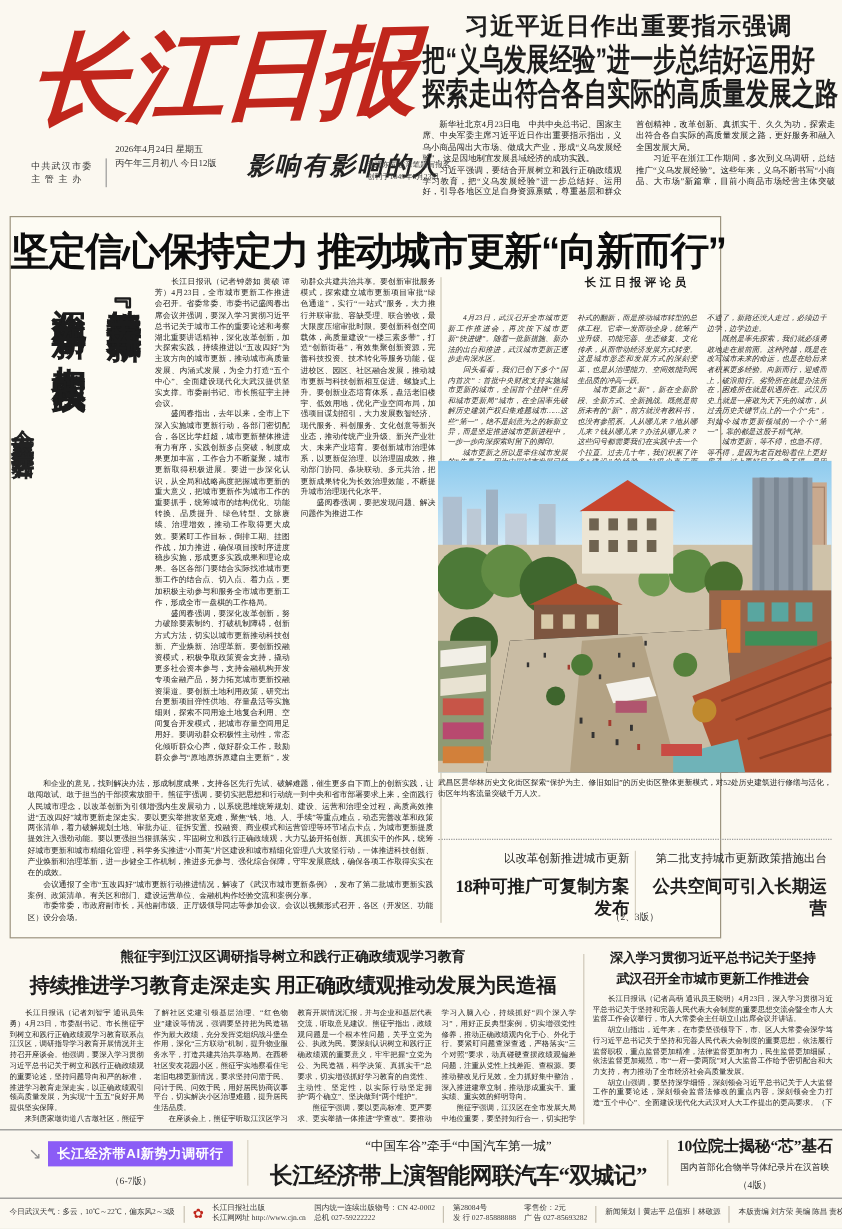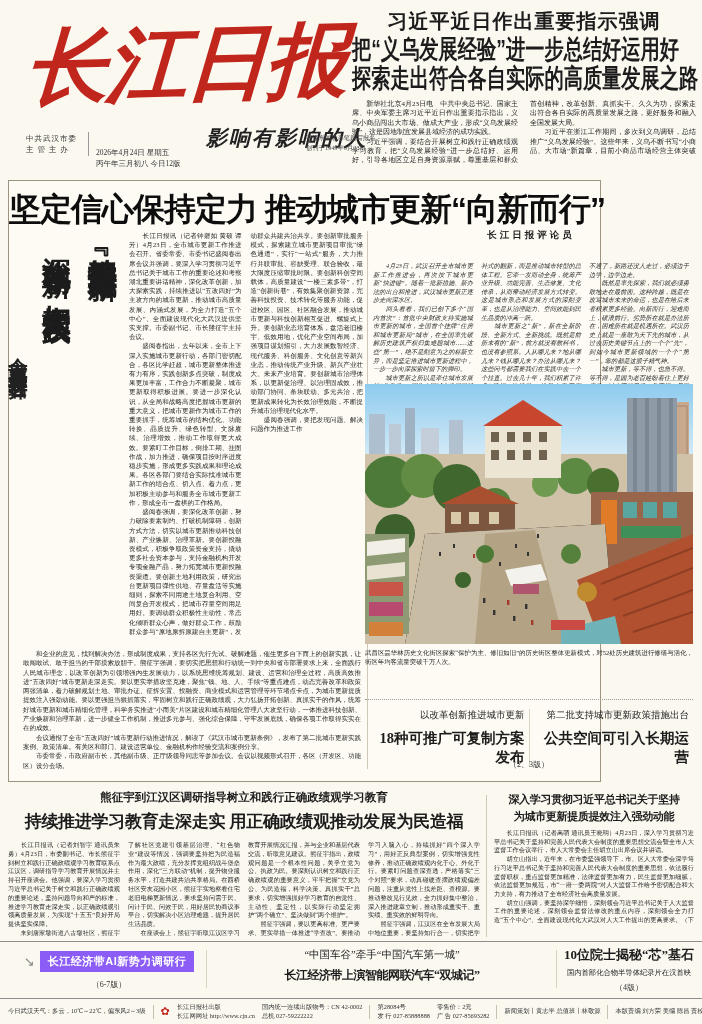--- a/index.html
+++ b/index.html
@@ -12,21 +12,21 @@
 
   
   .logo {
     position:absolute; left:18px; top:2px; width:336px; height:124px;
     color:#c0261c; font-family:"DejaVu Serif", serif; font-weight:bold; font-style:italic;
     font-size:82px; line-height:122px; text-align:center; letter-spacing:-2px;
     transform:rotate(-1.5deg) skewX(-4deg);
   }
   .mh-org   { position:absolute; left:26px;  top:133px; font-size:7.5px; line-height:11px; letter-spacing:1px; color:#333; }
   .mh-sep1  { position:absolute; left:88px;  top:132px; width:1px; height:24px; background:#999; }
-  .mh-date  { position:absolute; left:96px;  top:147px; font-size:7.5px; line-height:11px; color:#333; }
+  .mh-date  { position:absolute; left:96px;  top:119px; font-size:7.5px; line-height:11px; color:#333; }
   .mh-slogan{
     position:absolute; left:206px; top:124px; width:106px;
     font-size:21px; font-weight:bold; font-style:italic; letter-spacing:2px; color:#222;
     font-family:"DejaVu Serif", serif; white-space:nowrap;
   }
   .mh-inscr { position:absolute; left:306px; top:133px; font-size:6.3px; line-height:10px; color:#444; }
 
   
   .topstory { position:absolute; left:352px; top:8px; width:344px; }
   .ts-kicker { text-align:center; font-family:"Liberation Sans",sans-serif; font-weight:bold; font-size:20px; letter-spacing:1px; }
@@ -108,21 +108,21 @@
   
   .strip-top { position:absolute; left:0; top:941px; width:702px; border-top:1px solid #8d8d8d; }
   .promo { position:absolute; left:14px; top:951px; width:190px; text-align:center; }
   .promo-row { display:flex; align-items:center; justify-content:center; gap:5px; }
   .promo-arrow { color:#8a8a8a; font-size:13px; line-height:13px; }
   .promo-box { display:inline-block; background:#8b5cf6; color:#fff; font-family:"Liberation Sans",sans-serif; font-weight:bold; font-size:11px; padding:3px 8px; letter-spacing:0.5px; }
   .promo-page { margin-top:7px; font-size:8px; color:#333; }
   .vline-b1 { position:absolute; left:206px; top:950px; height:38px; width:1px; background:#d8d2c2; }
   .autostory { position:absolute; left:214px; top:948px; width:336px; text-align:center; }
   .auto-kicker { font-size:10.5px; color:#222; }
-  .auto-headline { margin-top:5px; font-weight:bold; font-size:12px; letter-spacing:-0.5px; font-family:"Liberation Serif",serif; white-space:nowrap; }
+  .auto-headline { margin-top:5px; font-weight:bold; font-size:19px; letter-spacing:-0.5px; font-family:"Liberation Serif",serif; white-space:nowrap; }
   .vline-b2 { position:absolute; left:556px; top:950px; height:38px; width:1px; background:#d8d2c2; }
   .chipstory { position:absolute; left:562px; top:946px; width:134px; text-align:center; }
   .chip-headline { font-weight:bold; font-size:13px; font-family:"Liberation Serif",serif; white-space:nowrap; }
   .chip-sub { margin-top:4px; font-size:7.3px; color:#222; white-space:nowrap; }
   .chip-page { margin-top:4px; font-size:8px; color:#333; }
 
   
   .footer {
     position:absolute; left:0; top:998px; width:702px; height:26px;
     border-top:1px solid #8d8d8d; display:flex; align-items:center; gap:7px;
@@ -318,21 +318,21 @@
 　　来到唐家墩街道八古墩社区，熊征宇了解社区党建引领基层治理、“红色物业”建设等情况，强调要坚持把为民造福作为最大政绩，充分发挥党组织战斗堡垒作用，深化“三方联动”机制，提升物业服务水平，打造共建共治共享格局。在西桥社区安友花园小区，熊征宇实地察看住宅老旧电梯更新情况，要求坚持问需于民、问计于民、问效于民，用好居民协商议事平台，切实解决小区治理难题，提升居民生活品质。
 　　在座谈会上，熊征宇听取江汉区学习教育开展情况汇报，并与企业和基层代表交流，听取意见建议。熊征宇指出，政绩观问题是一个根本性问题，关乎立党为公、执政为民。要深刻认识树立和践行正确政绩观的重要意义，牢牢把握“立党为公、为民造福，科学决策、真抓实干”总要求，切实增强抓好学习教育的自觉性、主动性、坚定性，以实际行动坚定拥护“两个确立”、坚决做到“两个维护”。
 　　熊征宇强调，要以更高标准、更严要求、更实举措一体推进“学查改”。要推动学习入脑入心，持续抓好“四个深入学习”，用好正反典型案例，切实增强党性修养，推动正确政绩观内化于心、外化于行。要紧盯问题查深查透，严格落实“三个对照”要求，动真碰硬查摆政绩观偏差问题，注重从党性上找差距、查根源。要推动整改见行见效，全力抓好集中整治，深入推进建章立制，推动形成重实干、重实绩、重实效的鲜明导向。
 　　熊征宇强调，江汉区在全市发展大局中地位重要，要坚持知行合一，切实把学习教育成果转化为推动高质量发展的实绩实效。要着力做强区级经济，从供需两端协同发力，切实抓好重大项目谋划、推进和建设，加大招商引资力度，培育壮大经营主体，大力发展数智经济、楼宇经济、数字金融、商贸物流、软件信息、航运服务等现代服务业，不断提升发展能级和核心竞争力。要高质高效推进“五改四好”城市更新，统筹存量盘活和增量培育，切实以城市更新推动产业焕新、治理革新，不断激发城市发展内生动力。要着力增进民生福祉，坚持党建引领、多元共治、数智赋能，深化“红色物业”建设，切实办好民生实事，加强风险隐患排查整治，持续提升基层治理现代化水平。
 　　熊征宇要求，要切实加强对学习教育的组织领导，压实责任链条，完善制度机制，推动治理重心下移、资源力量下沉，持续深化整治形式主义为基层减负赋能，努力创造经得起实践、人民、历史检验的实绩。</div>
   </div>
   <div class="vline-s23"></div>
 
   <div class="story3">
     <span class="s3-line">深入学习贯彻习近平总书记关于坚持</span>
-    <span class="s3-line">为城市更新提质提效注入强劲动能</span>
+    <span class="s3-line">武汉召开全市城市更新工作推进会</span>
     <div class="s3-body">　　长江日报讯（记者高萌 通讯员王晓明）4月23日，深入学习贯彻习近平总书记关于坚持和完善人民代表大会制度的重要思想交流会暨全市人大监督工作会议举行，市人大常委会主任胡立山出席会议并讲话。
 　　胡立山指出，近年来，在市委坚强领导下，市、区人大常委会深学笃行习近平总书记关于坚持和完善人民代表大会制度的重要思想，依法履行监督职权，重点监督更加精准，法律监督更加有力，民生监督更加细腻，依法监督更加规范，市“一府一委两院”对人大监督工作给予密切配合和大力支持，有力推动了全市经济社会高质量发展。
 　　胡立山强调，要坚持深学细悟，深刻领会习近平总书记关于人大监督工作的重要论述，深刻领会监督法修改的重点内容，深刻领会全力打造“五个中心”、全面建设现代化大武汉对人大工作提出的更高要求。（下转第四版）</div>
   </div>
 
   <div class="strip-top"></div>
   <div class="promo">
     <div class="promo-row">
       <span class="promo-arrow">↘</span>
       <span class="promo-box">长江经济带AI新势力调研行</span>

